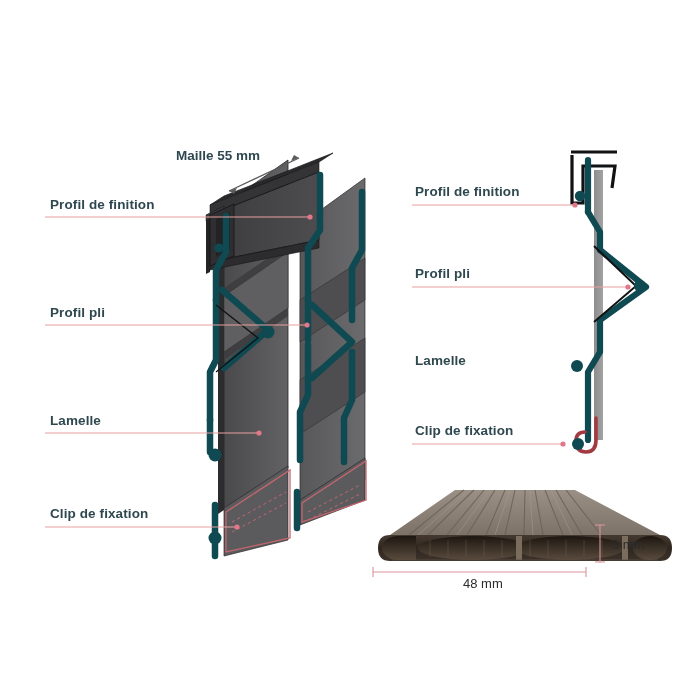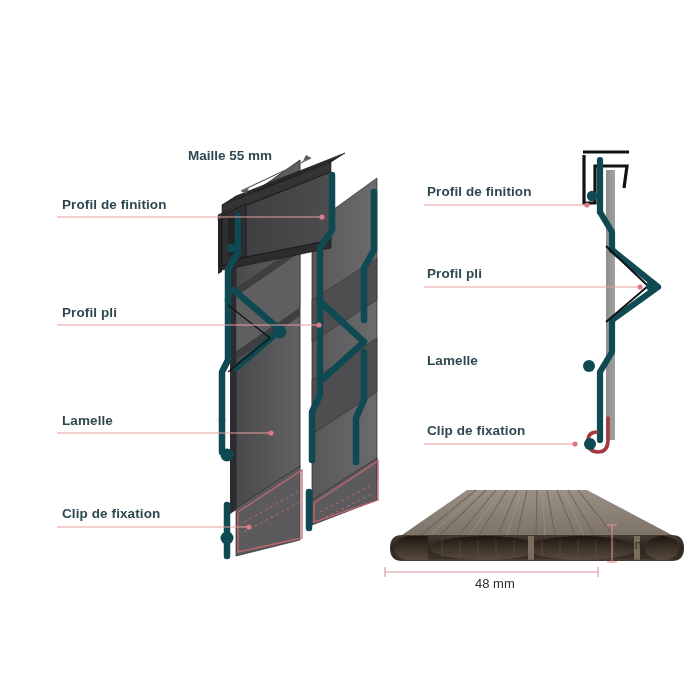--- a/index.html
+++ b/index.html
@@ -5,21 +5,21 @@
 <style>
   html,body{margin:0;padding:0;}
   body{
     width:700px;height:700px;
     background:#ffffff;
     font-family:"Liberation Sans", sans-serif;
     overflow:hidden;
     position:relative;
   }
   #diagram-root{
-    position:absolute;left:12px;top:0;width:564px;height:700px;
+    position:absolute;left:0;top:0;width:564px;height:700px;
   }
   svg#scene{display:block;width:700px;height:700px;}
   .lbl{
     font-family:"Liberation Sans", sans-serif;
     font-size:13.5px;
     font-weight:700;
     fill:#2f4850;
     letter-spacing:0.1px;
   }
   .dim-lbl{

